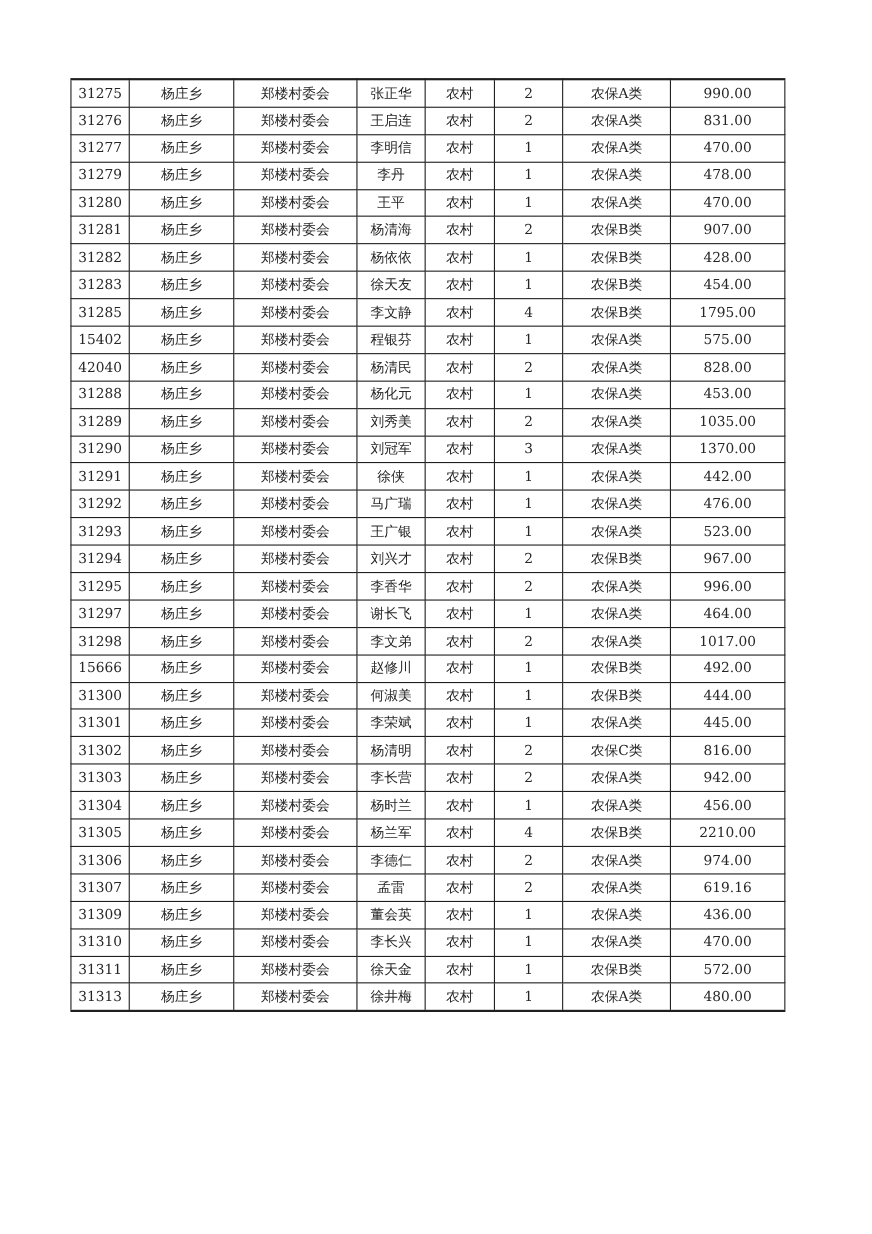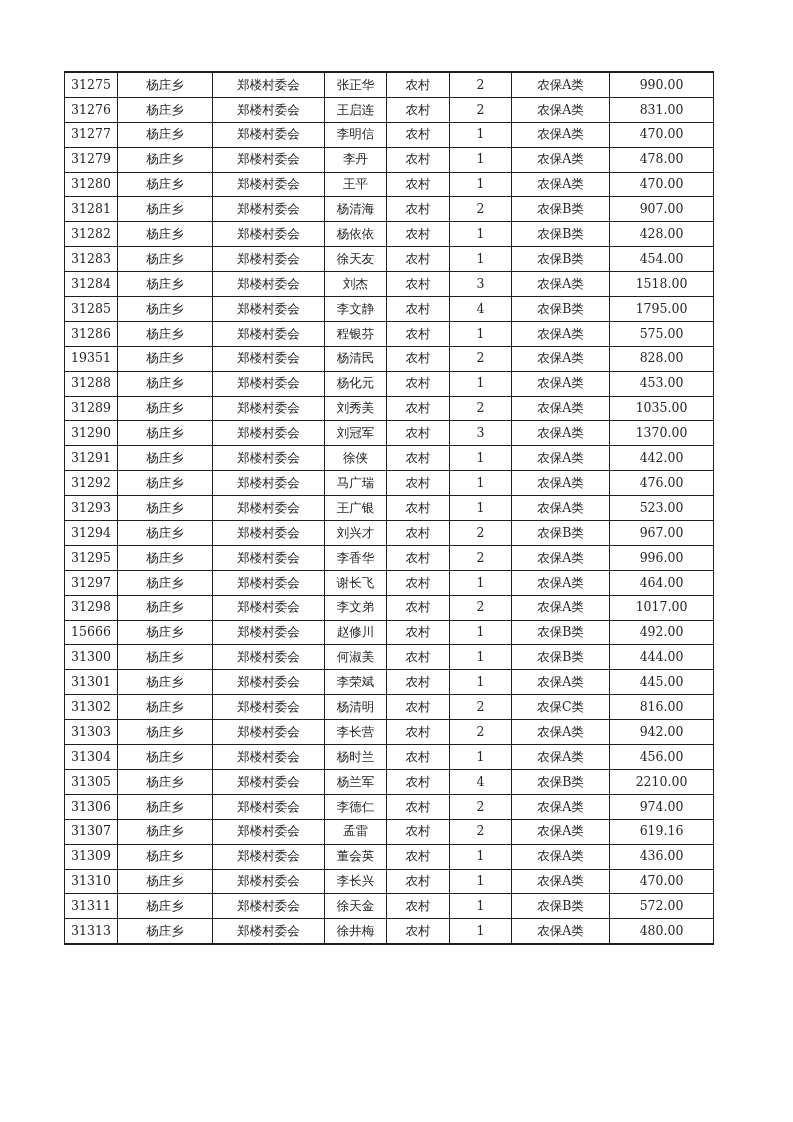--- a/index.html
+++ b/index.html
@@ -137,55 +137,45 @@
     <td>31283</td>
     <td>杨庄乡</td>
     <td>郑楼村委会</td>
     <td>徐天友</td>
     <td>农村</td>
     <td>1</td>
     <td>农保B类</td>
     <td>454.00</td>
   </tr>
 
-  <tr>
-    <td>31284</td>
-    <td>杨庄乡</td>
-    <td>郑楼村委会</td>
-    <td>刘杰</td>
-    <td>农村</td>
-    <td>3</td>
-    <td>农保A类</td>
-    <td>1518.00</td>
-  </tr>
 
   <tr>
     <td>31285</td>
     <td>杨庄乡</td>
     <td>郑楼村委会</td>
     <td>李文静</td>
     <td>农村</td>
     <td>4</td>
     <td>农保B类</td>
     <td>1795.00</td>
   </tr>
 
   <tr>
-    <td>31286</td>
+    <td>15402</td>
     <td>杨庄乡</td>
     <td>郑楼村委会</td>
     <td>程银芬</td>
     <td>农村</td>
     <td>1</td>
     <td>农保A类</td>
     <td>575.00</td>
   </tr>
 
   <tr>
-    <td>19351</td>
+    <td>42040</td>
     <td>杨庄乡</td>
     <td>郑楼村委会</td>
     <td>杨清民</td>
     <td>农村</td>
     <td>2</td>
     <td>农保A类</td>
     <td>828.00</td>
   </tr>
 
   <tr>

